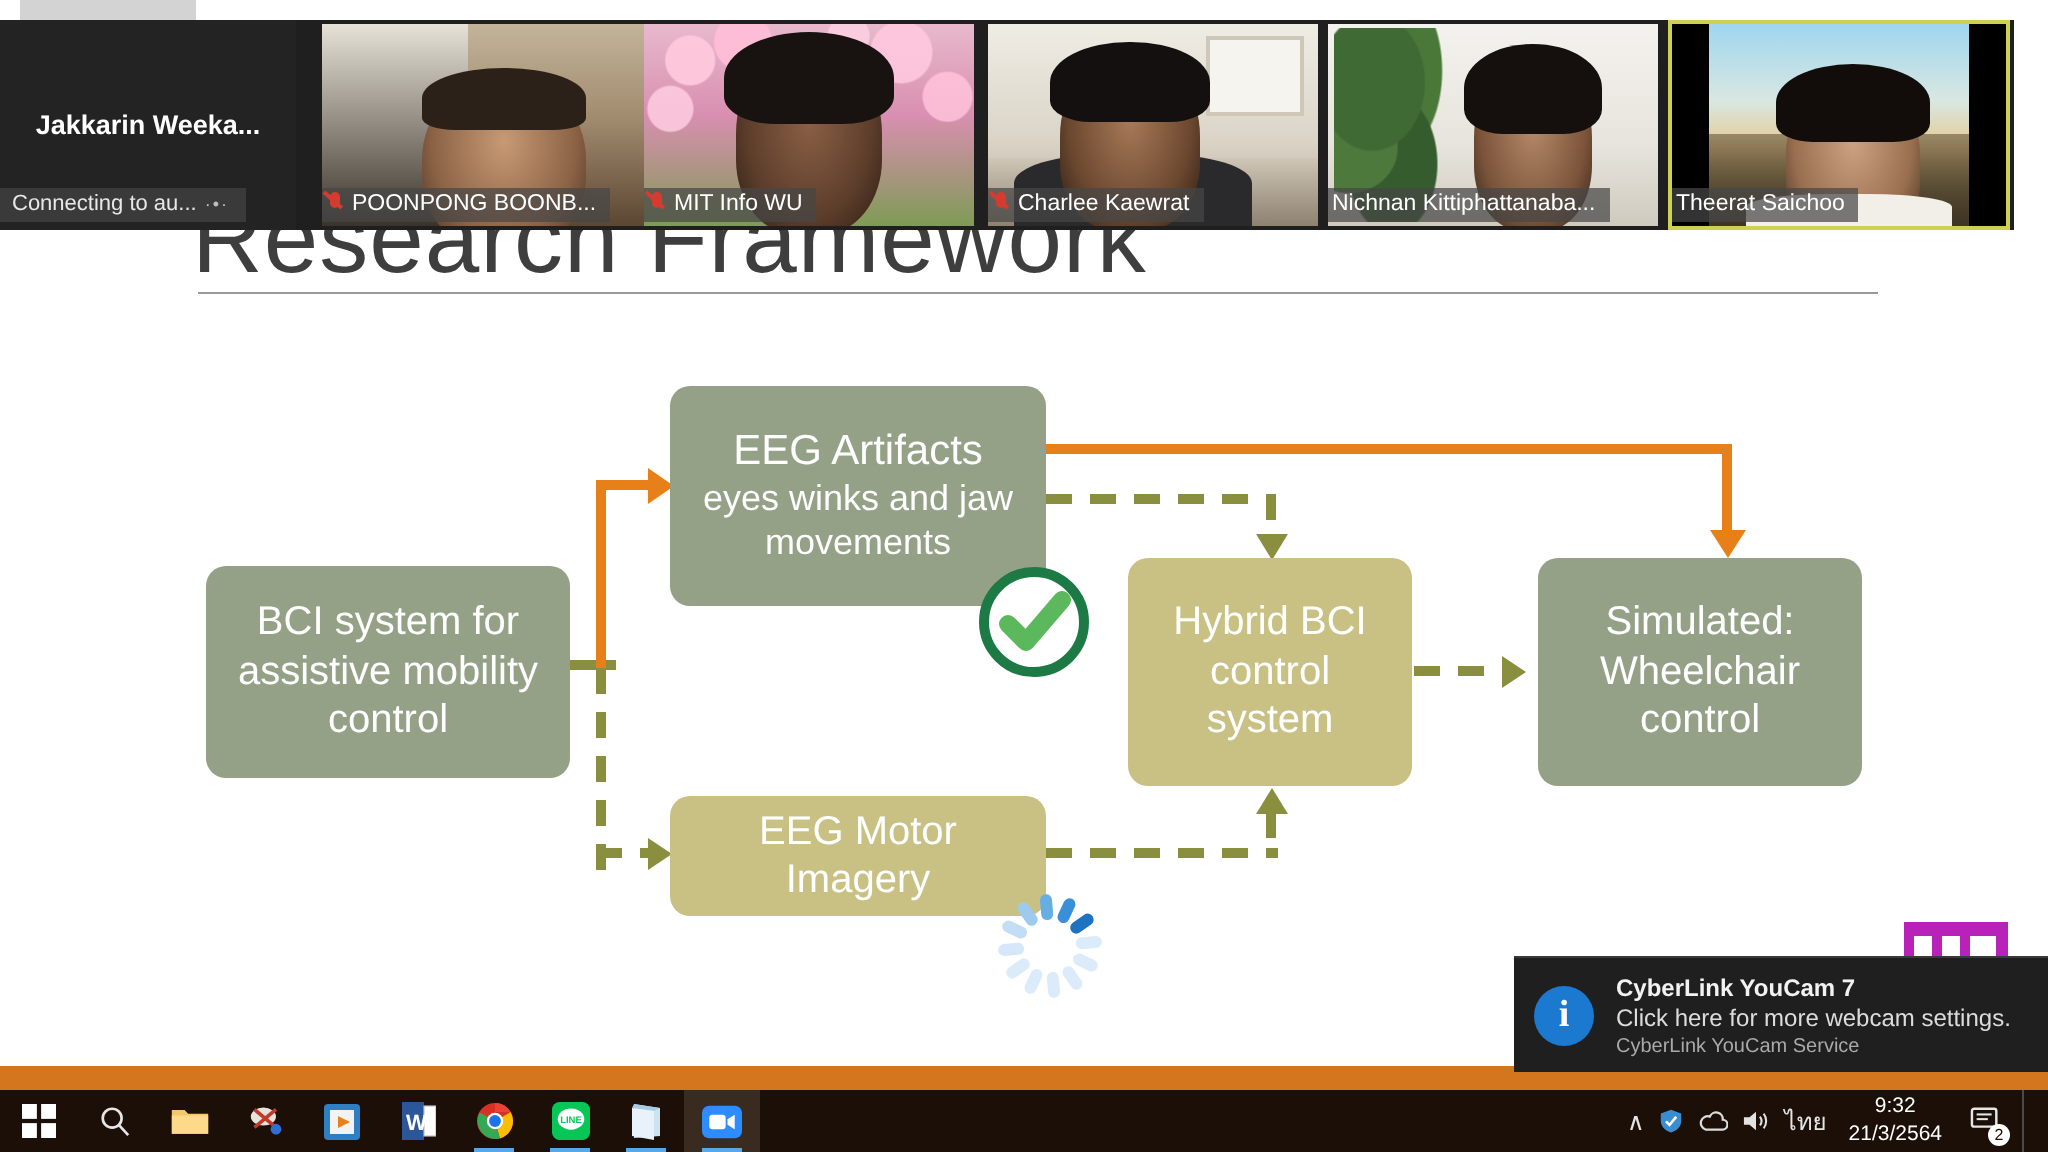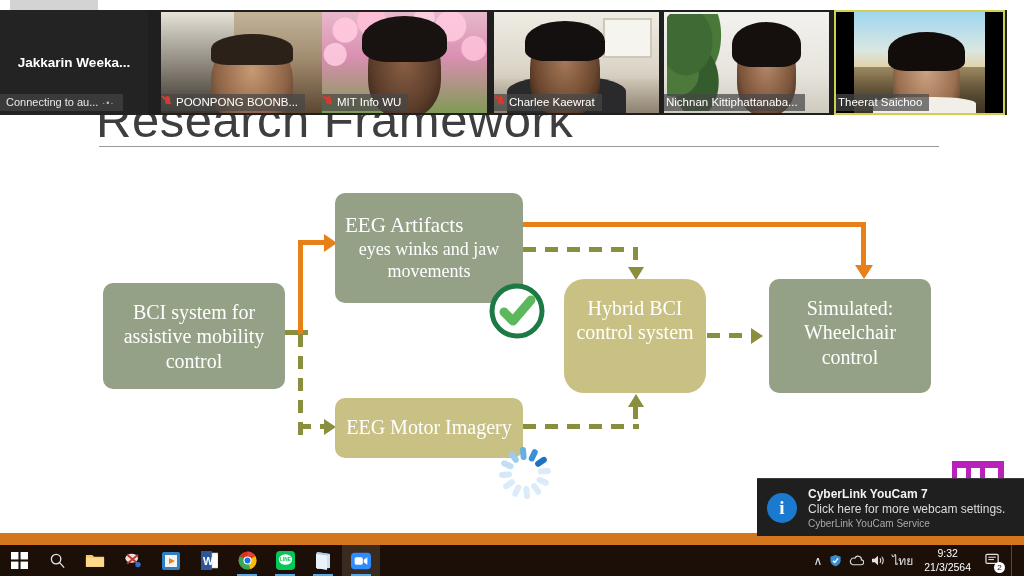--- a/index.html
+++ b/index.html
@@ -21,31 +21,31 @@
   .title-rule {
     position:absolute; left:99px; top:146px; width:840px; height:1px; background:#9a9a9a;
   }
   .slide-footer-bar {
     position:absolute; left:0; top:533px; width:1024px; height:12px; background:#d4761e;
   }
 
   
   .node {
     position:absolute; border-radius:10px; color:#ffffff;
-    display:flex; align-items:flex-start; justify-content:center; text-align:center;
-    line-height:1.22; font-weight:400; padding:17px 10px;font-family:Liberation Serif, serif;
+    display:flex; align-items:center; justify-content:center; text-align:center;
+    line-height:1.22; font-weight:400; padding:4px 10px;
   }
   .node-sage { background:#94a186; }
   .node-khaki { background:#c9c183; }
 
   #node-bci      { left:103px; top:283px; width:182px; height:106px; font-size:20px; }
   #node-artifacts{ left:335px; top:193px; width:188px; height:110px; font-size:18px; flex-direction:column; }
   #node-artifacts .ttl { font-size:21px; margin-bottom:1px; }
   #node-motor    { left:335px; top:398px; width:188px; height:60px; font-size:20px; }
-  #node-hybrid   { left:564px; top:279px; width:142px; height:114px; font-size:20px;border-radius:20px; }
+  #node-hybrid   { left:564px; top:279px; width:142px; height:114px; font-size:20px; }
   #node-sim      { left:769px; top:279px; width:162px; height:114px; font-size:20px; }
 
   
   .ln { position:absolute; }
   .solid-o { background:#e8801a; }
   .olive   { background:#8a8e3f; }
 
   .dash-h {
     background-image: linear-gradient(to right, #8a8e3f 0, #8a8e3f 13px, transparent 13px, transparent 22px);
     background-size: 22px 100%;

